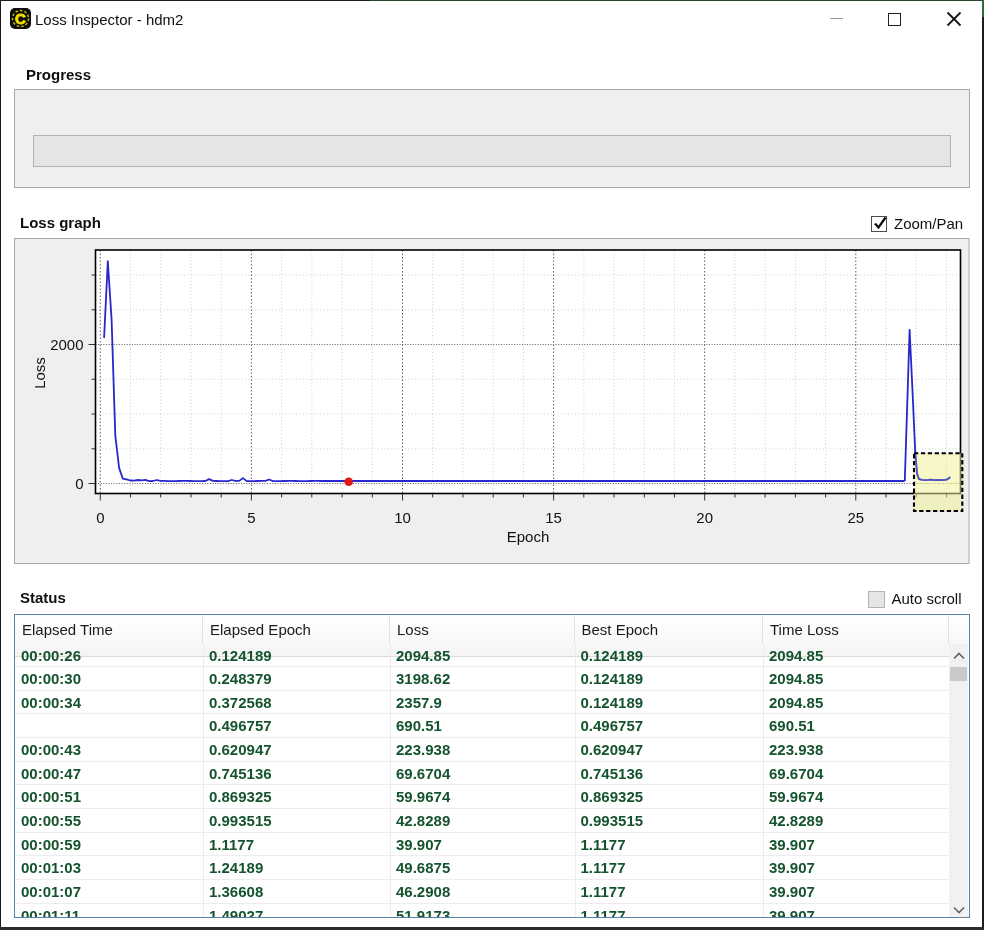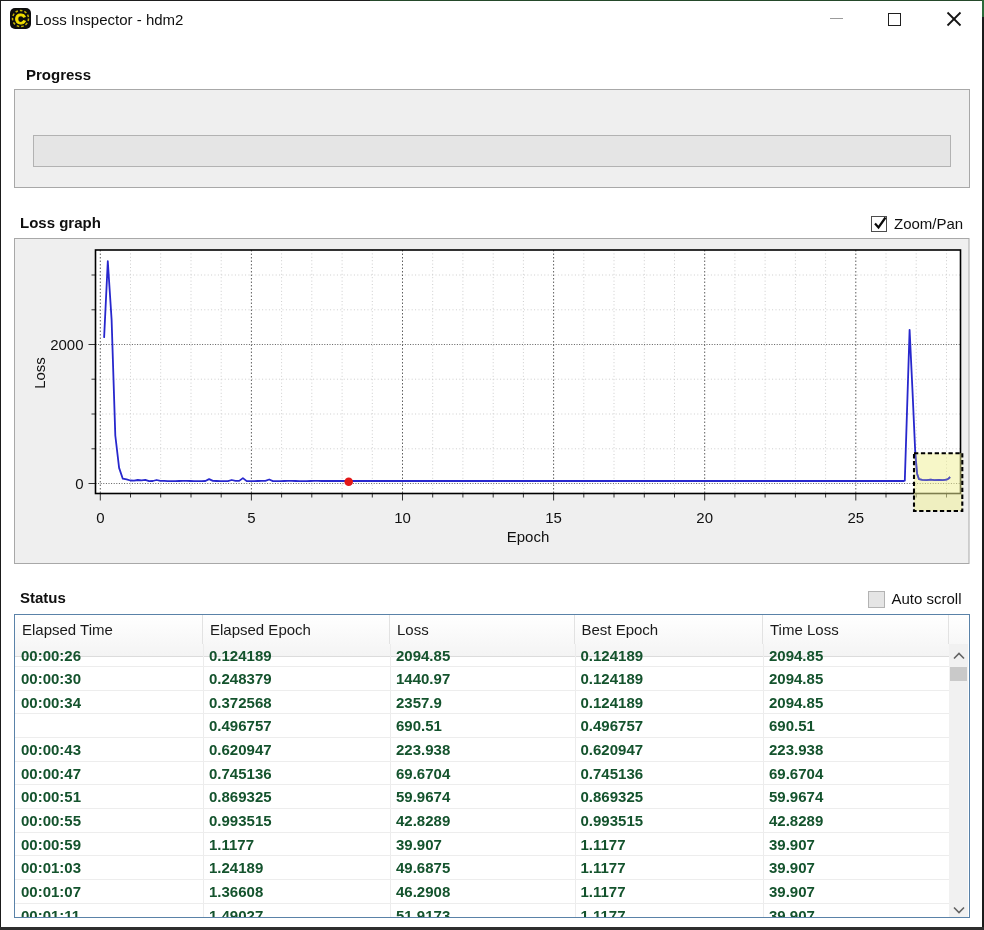--- a/index.html
+++ b/index.html
@@ -168,21 +168,21 @@
 <div class="tr" style="top:0.0px">
 <div class="td" style="left:0px;width:188px">00:00:26</div>
 <div class="td" style="left:188px;width:187px">0.124189</div>
 <div class="td" style="left:375px;width:184.5px">2094.85</div>
 <div class="td" style="left:559.5px;width:188.5px">0.124189</div>
 <div class="td" style="left:748px;width:186px">2094.85</div>
 </div>
 <div class="tr" style="top:23.6px">
 <div class="td" style="left:0px;width:188px">00:00:30</div>
 <div class="td" style="left:188px;width:187px">0.248379</div>
-<div class="td" style="left:375px;width:184.5px">1440.97</div>
+<div class="td" style="left:375px;width:184.5px">3198.62</div>
 <div class="td" style="left:559.5px;width:188.5px">0.124189</div>
 <div class="td" style="left:748px;width:186px">2094.85</div>
 </div>
 <div class="tr" style="top:47.3px">
 <div class="td" style="left:0px;width:188px">00:00:34</div>
 <div class="td" style="left:188px;width:187px">0.372568</div>
 <div class="td" style="left:375px;width:184.5px">2357.9</div>
 <div class="td" style="left:559.5px;width:188.5px">0.124189</div>
 <div class="td" style="left:748px;width:186px">2094.85</div>
 </div>

